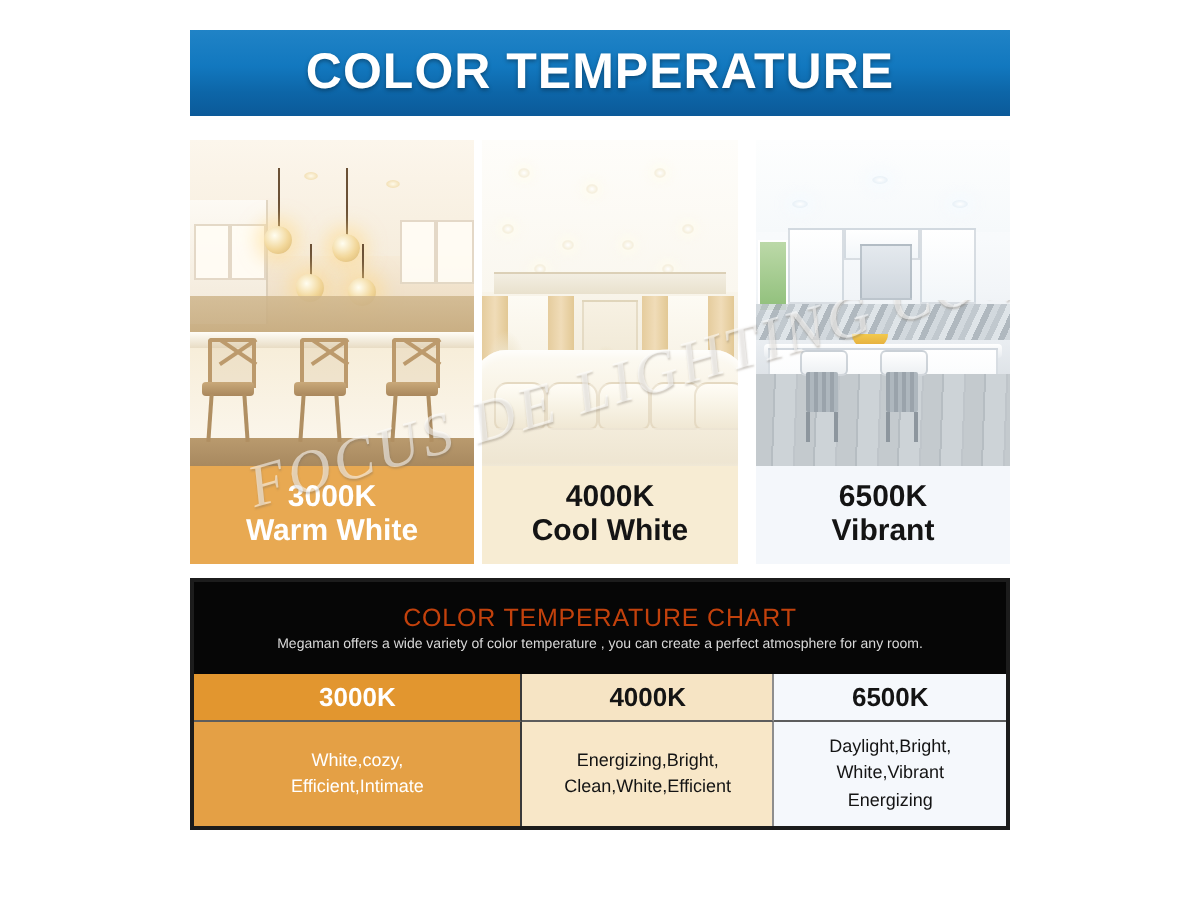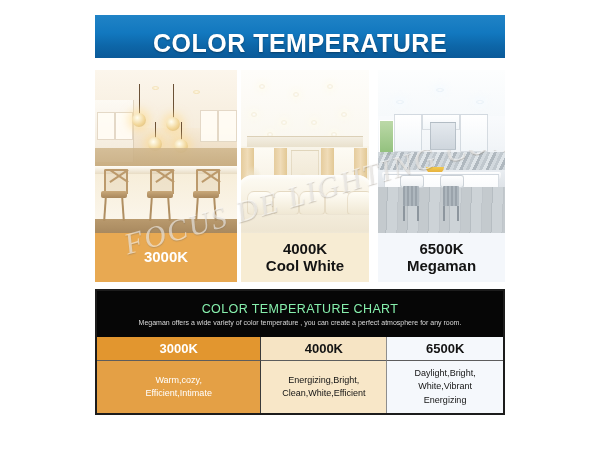--- a/index.html
+++ b/index.html
@@ -26,21 +26,21 @@
 
   
   .banner {
     position: absolute;
     left: 95px;
     top: 15px;
     width: 410px;
     height: 43px;
     background: linear-gradient(to bottom, #2083c6 0%, #1278bf 42%, #0d66a8 72%, #0b5a99 100%);
     display: flex;
-    align-items: flex-end;
+    align-items: center;
     justify-content: center;
     box-sizing: border-box;
   }
   .banner-title {
     color: #ffffff;
     font-size: 25px;
     font-weight: bold;
     letter-spacing: 0.5px;
     text-shadow: 0 1px 2px rgba(0,0,0,0.35);
     white-space: nowrap;
@@ -365,21 +365,21 @@
     display: flex;
     flex-direction: column;
     align-items: center;
     justify-content: center;
     box-sizing: border-box;
     padding-top: 2px;
   }
   .chart-title {
     font-size: 12.5px;
     letter-spacing: .4px;
-    color: #86efac;
+    color: #c2410c;
     margin-bottom: 2px;
   }
   .chart-sub {
     font-size: 7px;
     line-height: 1.45;
     color: #d9d9d9;
     text-align: center;
     max-width: 330px;
   }
   .chart-row {
@@ -463,20 +463,21 @@
                 <div class="x2"></div>
               </div>
               <div class="seat"></div>
               <div class="lg lgl"></div>
               <div class="lg lgr"></div>
             </div>
         </div>
       </div>
       <div class="caption cap-warm">
         <div class="k">3000K</div>
+        <div class="n">Warm White</div>
       </div>
     </div>
 
     <div class="panel panel-2">
       <div class="photo">
         <div class="scene-cool">
           <div class="ceiling"></div>
           <div class="rc" style="left:18px;  top:14px;"></div>
           <div class="rc" style="left:52px;  top:22px;"></div>
           <div class="rc" style="left:86px;  top:14px;"></div>
@@ -537,21 +538,21 @@
           <div class="dstool ds2">
               <div class="dseat"></div>
               <div class="dbody"></div>
               <div class="dleg dl"></div>
               <div class="dleg dr"></div>
             </div>
         </div>
       </div>
       <div class="caption cap-day">
         <div class="k">6500K</div>
-        <div class="n">Megaman</div>
+        <div class="n">Vibrant</div>
       </div>
     </div>
   </div>
 
   <div class="watermark">
     <span>FOCUS DE LIGHTING CO.,LTD</span>
   </div>
 
   <div class="chart">
     <div class="chart-head">
@@ -561,21 +562,21 @@
 
     <div class="chart-row row-k">
       <div class="cell c1">3000K</div>
       <div class="cell c2">4000K</div>
       <div class="cell c3">6500K</div>
     </div>
 
     <div class="chart-row row-d">
       <div class="cell c1">
         <div>
-          <div>Warm,cozy,</div>
+          <div>White,cozy,</div>
           <div>Efficient,Intimate</div>
         </div>
       </div>
       <div class="cell c2">
         <div>
           <div>Energizing,Bright,</div>
           <div>Clean,White,Efficient</div>
         </div>
       </div>
       <div class="cell c3">

